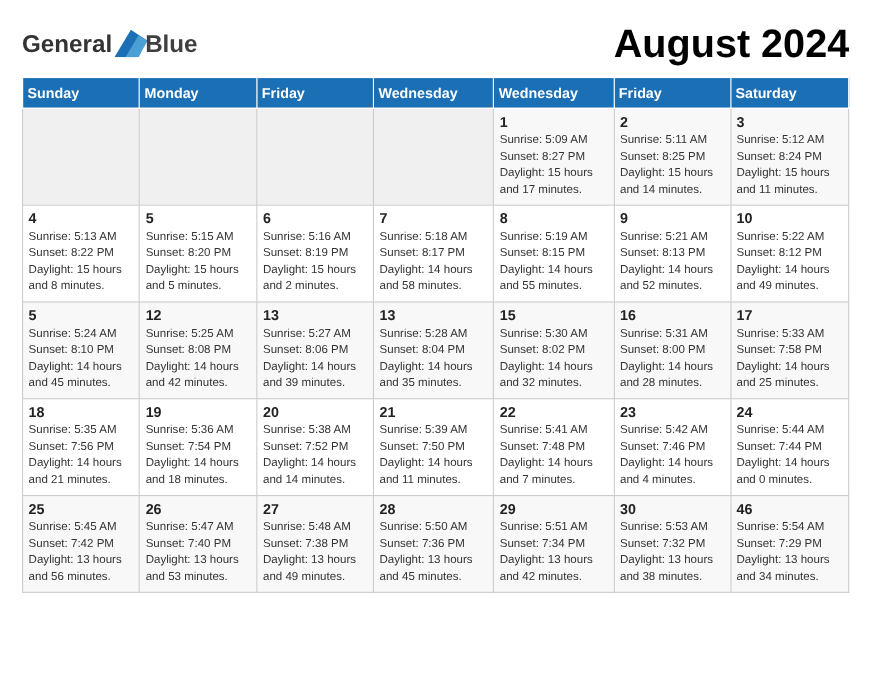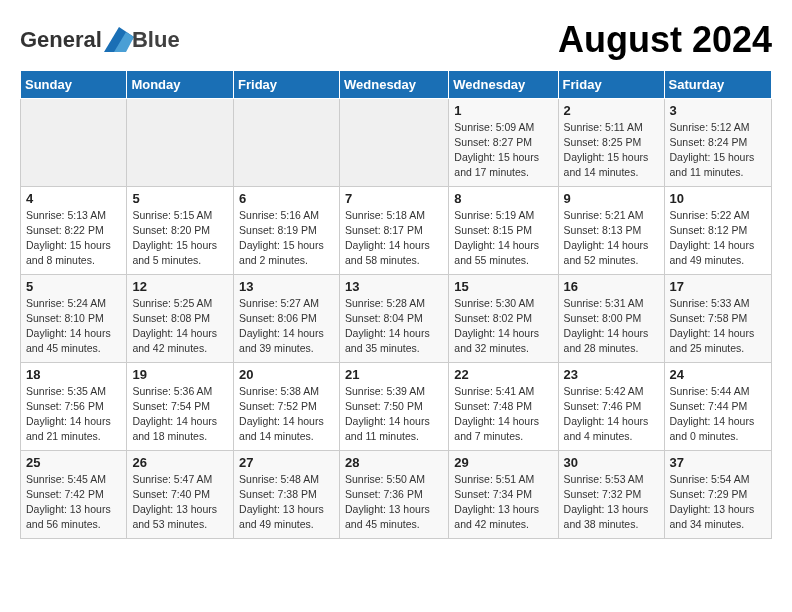--- a/index.html
+++ b/index.html
@@ -247,19 +247,19 @@
           </td>
           <td>
             <span class="day-number">29</span>
             <div class="day-info">Sunrise: 5:51 AM<br>Sunset: 7:34 PM<br>Daylight: 13 hours<br>and 42 minutes.</div>
           </td>
           <td>
             <span class="day-number">30</span>
             <div class="day-info">Sunrise: 5:53 AM<br>Sunset: 7:32 PM<br>Daylight: 13 hours<br>and 38 minutes.</div>
           </td>
           <td>
-            <span class="day-number">37</span>
+            <span class="day-number">46</span>
             <div class="day-info">Sunrise: 5:54 AM<br>Sunset: 7:29 PM<br>Daylight: 13 hours<br>and 34 minutes.</div>
           </td>
         </tr>
       </tbody>
   </table>
 </div>
 
 </body></html>

